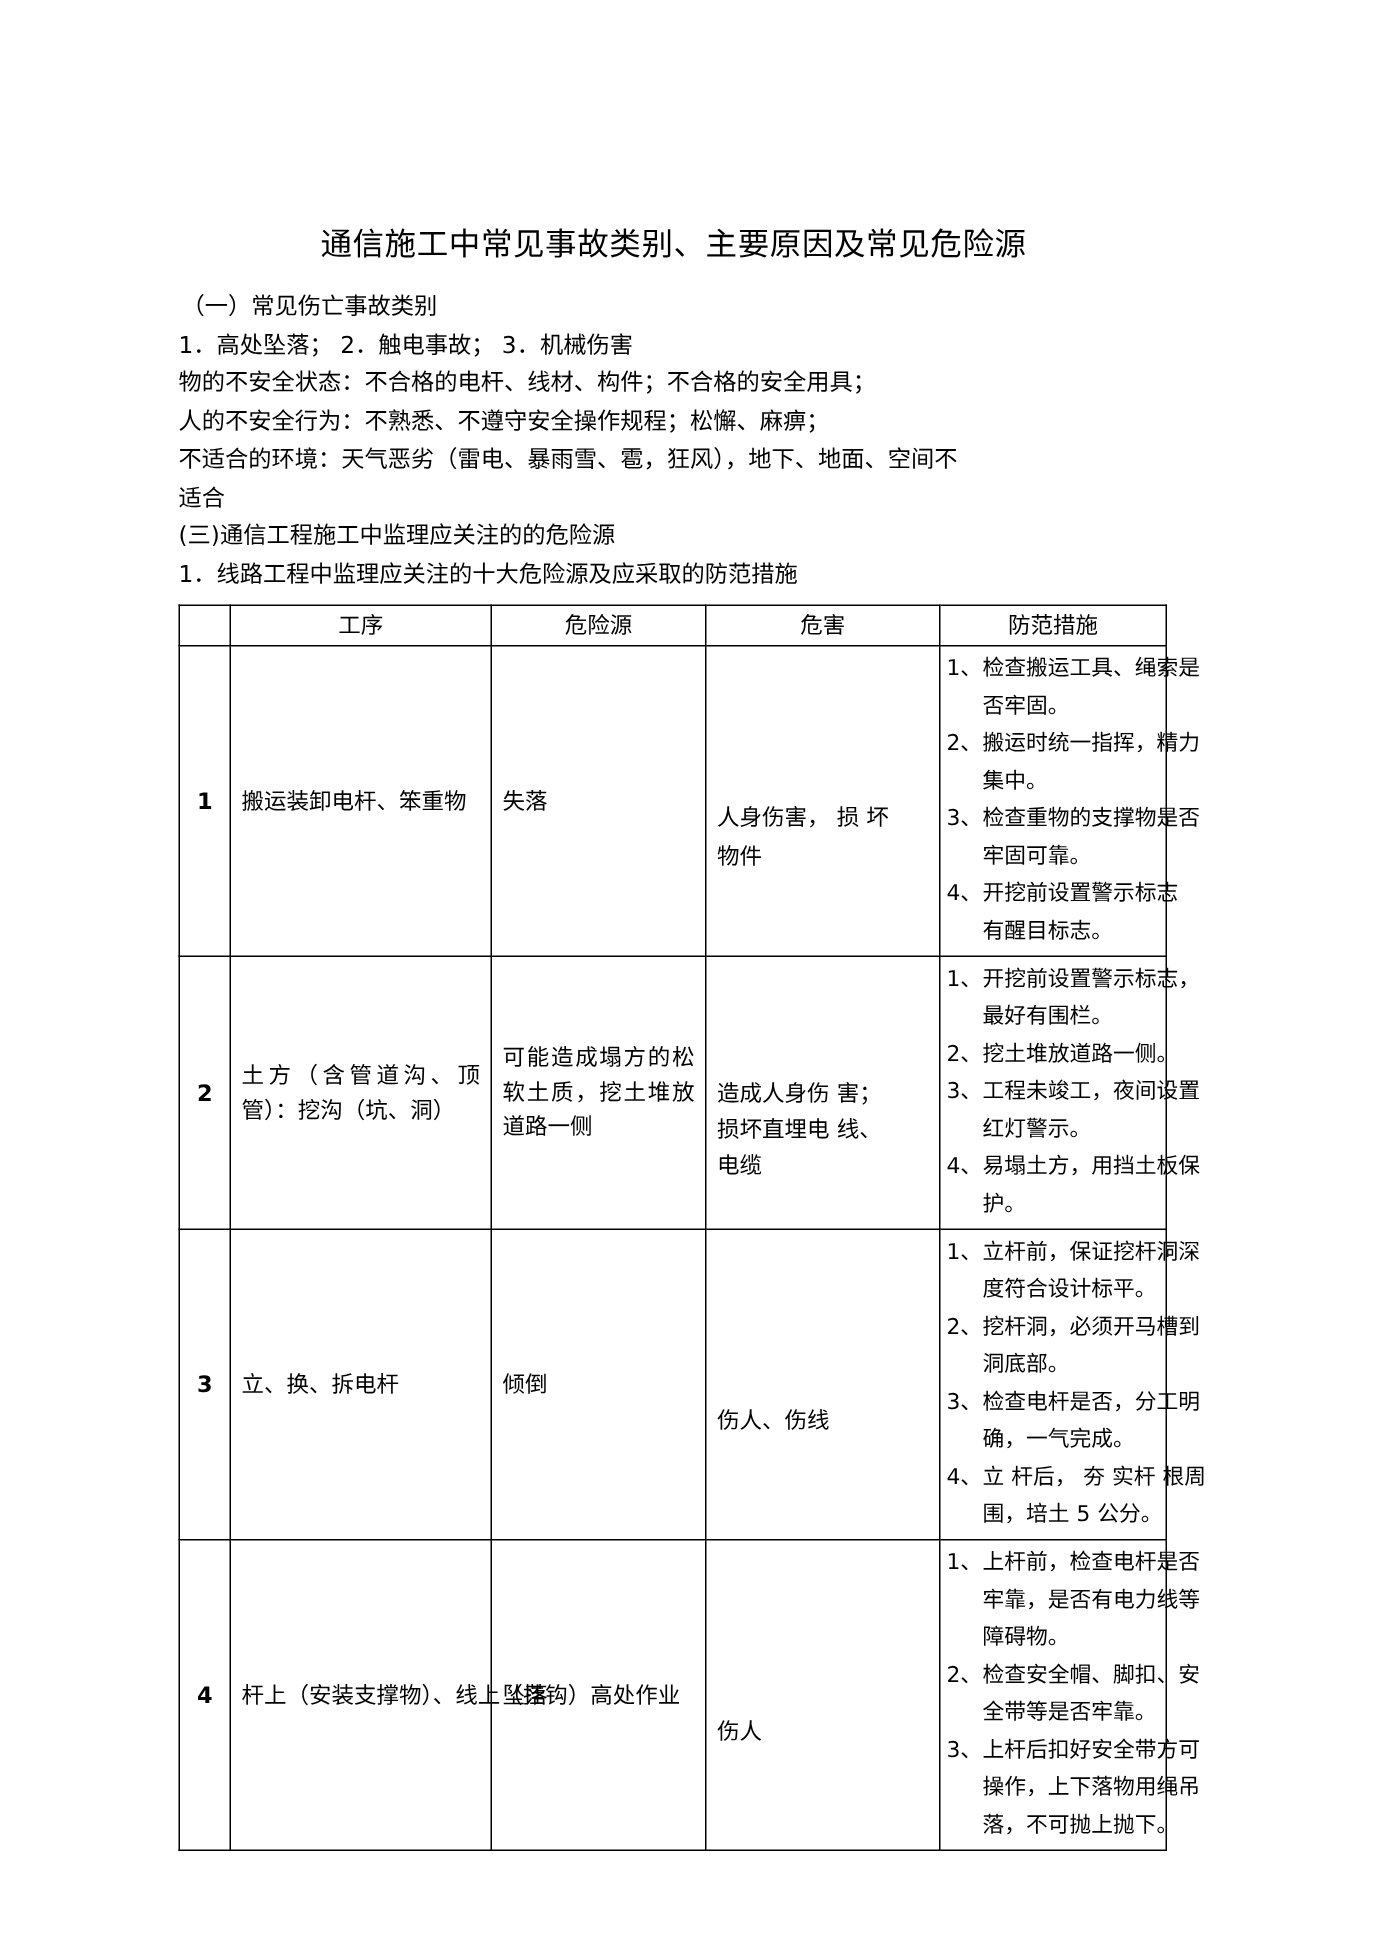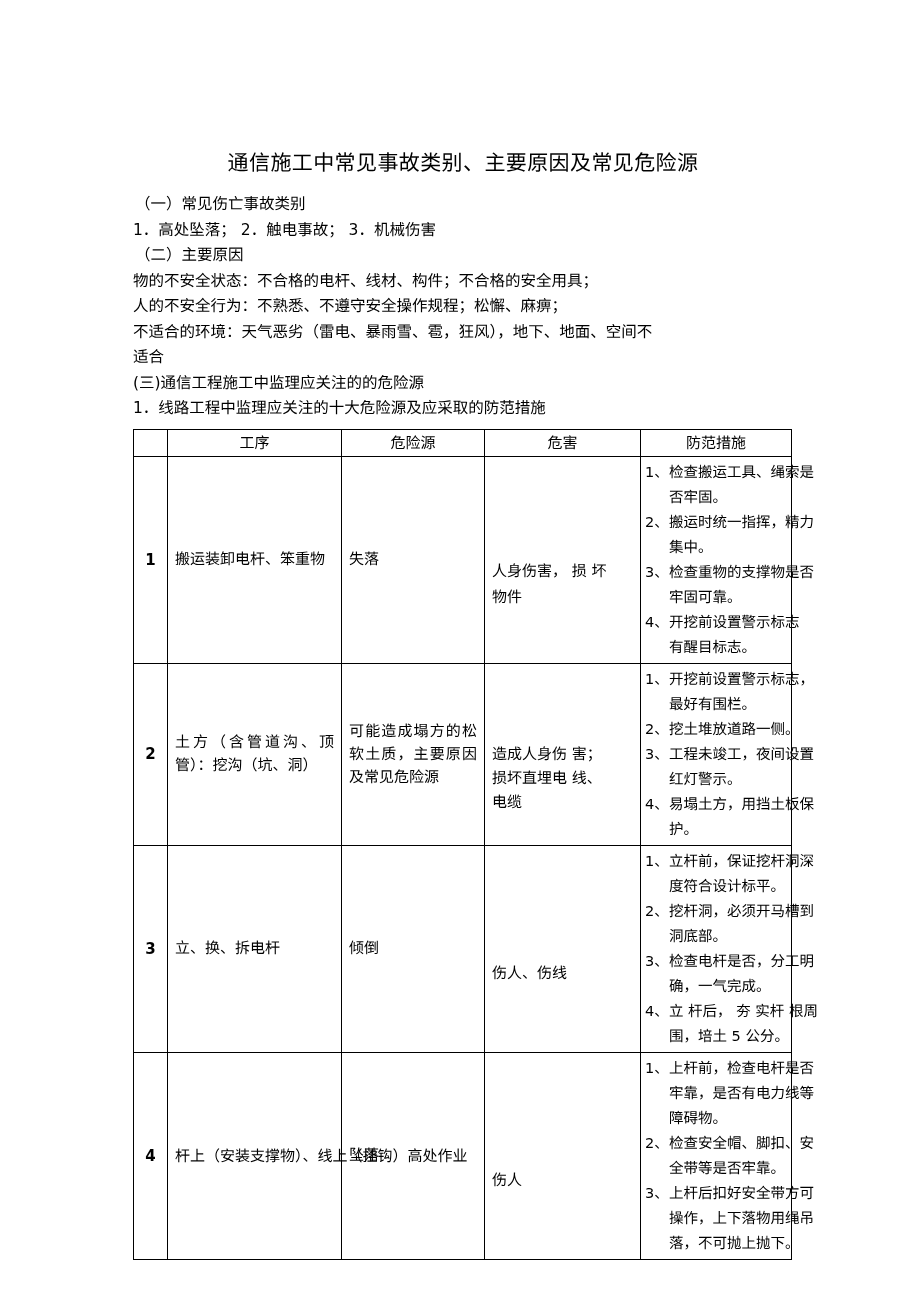--- a/index.html
+++ b/index.html
@@ -18,21 +18,21 @@
   }
   .page {
     position: relative;
     width: 920px;
     height: 1303px;
     box-sizing: border-box;
     padding: 0;
   }
   .content {
     position: absolute;
-    left: 133px;
+    left: 119px;
     top: 0;
     width: 660px;
   }
 
   
   .doc-title {
     font-size: 21px;
     line-height: 30px;
     text-align: center;
     margin: 0;
@@ -151,21 +151,20 @@
 <body>
 
 <div class="page">
   <div class="content">
 
     <h1 class="doc-title">通信施工中常见事故类别、主要原因及常见危险源</h1>
 
     <div class="intro">
       <p class="indent1">（一）常见伤亡事故类别</p>
       <p class="latin-num">1．高处坠落；  2．触电事故；  3．机械伤害</p>
-      <p class="indent1">（二）主要原因</p>
       <p>物的不安全状态：不合格的电杆、线材、构件；不合格的安全用具；</p>
       <p>人的不安全行为：不熟悉、不遵守安全操作规程；松懈、麻痹；</p>
       <p>不适合的环境：天气恶劣（雷电、暴雨雪、雹，狂风），地下、地面、空间不</p>
       <p>适合</p>
       <p>(三)通信工程施工中监理应关注的的危险源</p>
       <p>1．线路工程中监理应关注的十大危险源及应采取的防范措施</p>
     </div>
 
     <div class="tbl-wrap">
       <table class="risk-table">
@@ -238,21 +237,21 @@
               </div>
             </td>
           </tr>
 
           <tr style="height:176px">
             <td class="cell-num">2</td>
             <td>
               <div class="cell-text justify">土方（含管道沟、顶管）：挖沟（坑、洞）</div>
             </td>
             <td>
-              <div class="cell-text justify">可能造成塌方的松软土质，主要原因及常见危险源</div>
+              <div class="cell-text justify">可能造成塌方的松软土质，挖土堆放道路一侧</div>
             </td>
             <td>
               <div class="cell-harm" style="line-height:24px">
                 <div>造成人身伤  害；</div>
                 <div>损坏直埋电  线、</div>
                 <div>电缆</div>
               </div>
             </td>
             <td class="nowrap-cell">
               <div class="meas">

